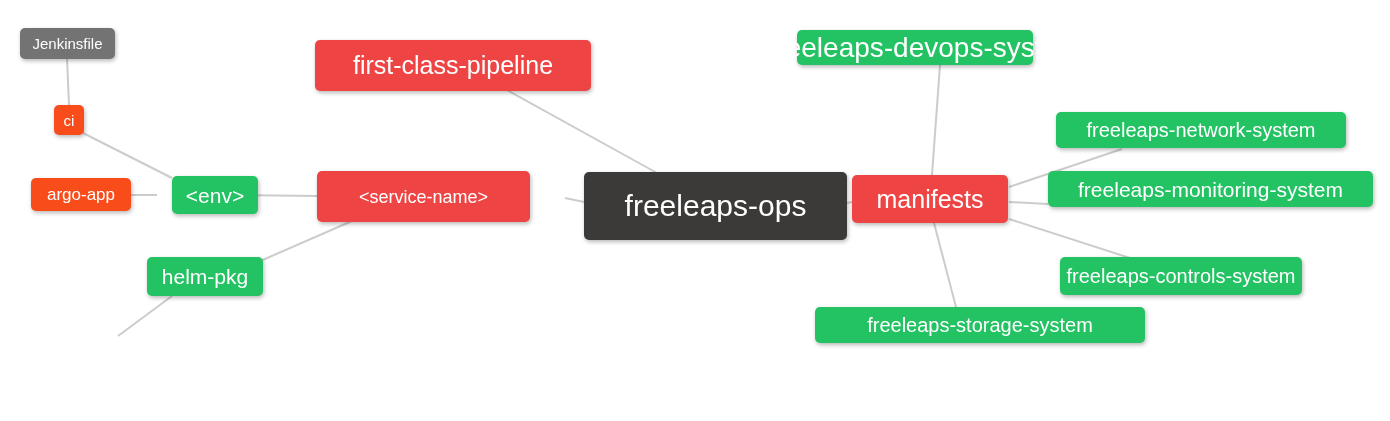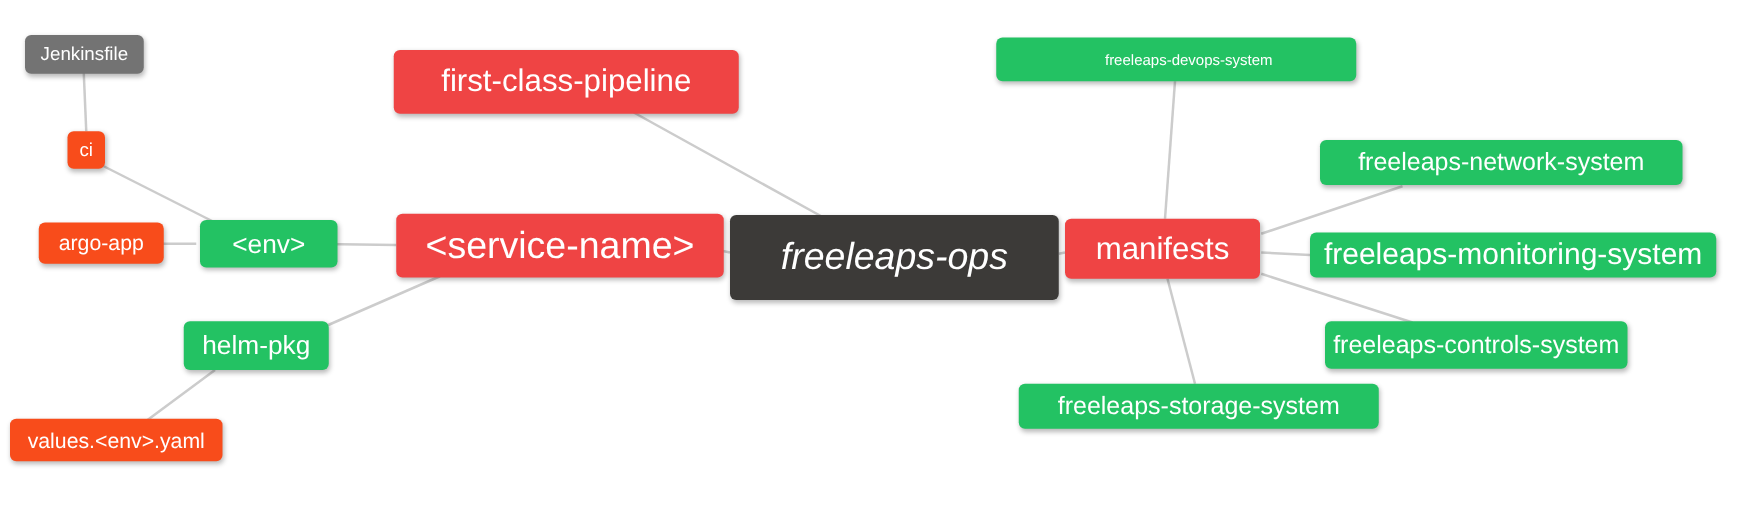--- a/index.html
+++ b/index.html
@@ -42,32 +42,32 @@
   .blue  { background: #ef4444; }
   .green { background: #23C263; }
   .red   { background: #F84C1B; }
   .amber { background: #737373; }
   .dark  { background: #3C3A38; }
 
   
   .n-jenkinsfile { left: 20px;  top: 28px;  width: 95px;  height: 31px; font-size: 15px; }
   .n-ci          { left: 54px;  top: 105px; width: 30px;  height: 30px; font-size: 15px; }
   .n-argo-app    { left: 31px;  top: 178px; width: 100px;  height: 33px; font-size: 17px; }
-  .n-env         { left: 160px; top: 176px; width: 110px;  height: 38px; font-size: 21px; }
+  .n-env         { left: 172px; top: 176px; width: 86px;  height: 38px; font-size: 21px; }
   .n-helm-pkg    { left: 147px; top: 257px; width: 116px; height: 39px; font-size: 21px; }
   .n-values      { left: 8px;   top: 335px; width: 170px; height: 34px; font-size: 17px; }
   .n-fcp         { left: 315px; top: 40px;  width: 276px; height: 51px; font-size: 25px; }
-  .n-service     { left: 317px; top: 171px; width: 262px; height: 51px; font-size: 30px; }
-  .n-ops         { left: 584px; top: 172px; width: 263px; height: 68px; font-size: 30px; font-style: italic; }
+  .n-service     { left: 317px; top: 171px; width: 213px; height: 51px; font-size: 18px; }
+  .n-ops         { left: 584px; top: 172px; width: 263px; height: 68px; font-size: 30px; }
   .n-manifests   { left: 852px; top: 175px; width: 156px; height: 48px; font-size: 25px; }
-  .n-devops      { left: 797px; top: 30px;  width: 288px; height: 35px; font-size: 12px; padding-left: 20px; }
+  .n-devops      { left: 797px; top: 30px;  width: 236px; height: 35px; font-size: 28px; padding-left: 20px; }
   .n-network     { left: 1056px;top: 112px; width: 290px; height: 36px; font-size: 20px; }
-  .n-monitoring  { left: 1048px;top: 186px; width: 325px; height: 36px; font-size: 24px; }
+  .n-monitoring  { left: 1048px;top: 171px; width: 325px; height: 36px; font-size: 21px; }
   .n-controls    { left: 1060px;top: 257px; width: 242px; height: 38px; font-size: 20px; }
-  .n-storage     { left: 815px; top: 307px; width: 288px; height: 36px; font-size: 20px; }
+  .n-storage     { left: 815px; top: 307px; width: 330px; height: 36px; font-size: 20px; }
 </style>
 </head>
 <body>
 
 <div class="canvas">
 
   <svg class="edges" viewBox="0 0 1390 421">
     <line x1="67" y1="58" x2="69" y2="105"></line>
     <line x1="83" y1="133" x2="172" y2="178"></line>
     <line x1="121" y1="195" x2="157" y2="195"></line>
@@ -82,21 +82,20 @@
     <line x1="1009" y1="202" x2="1048" y2="204"></line>
     <line x1="1009" y1="219" x2="1130" y2="258"></line>
     <line x1="934" y1="223" x2="956" y2="307"></line>
   </svg>
 
   <div class="node amber n-jenkinsfile">Jenkinsfile</div>
   <div class="node red   n-ci">ci</div>
   <div class="node red   n-argo-app">argo-app</div>
   <div class="node green n-env">&lt;env&gt;</div>
   <div class="node green n-helm-pkg">helm-pkg</div>
-  <div class="node red   n-values">values.&lt;env&gt;.yaml</div>
   <div class="node blue  n-fcp">first-class-pipeline</div>
   <div class="node blue  n-service">&lt;service-name&gt;</div>
   <div class="node dark  n-ops">freeleaps-ops</div>
   <div class="node blue  n-manifests">manifests</div>
   <div class="node green n-devops">freeleaps-devops-system</div>
   <div class="node green n-network">freeleaps-network-system</div>
   <div class="node green n-monitoring">freeleaps-monitoring-system</div>
   <div class="node green n-controls">freeleaps-controls-system</div>
   <div class="node green n-storage">freeleaps-storage-system</div>
 

